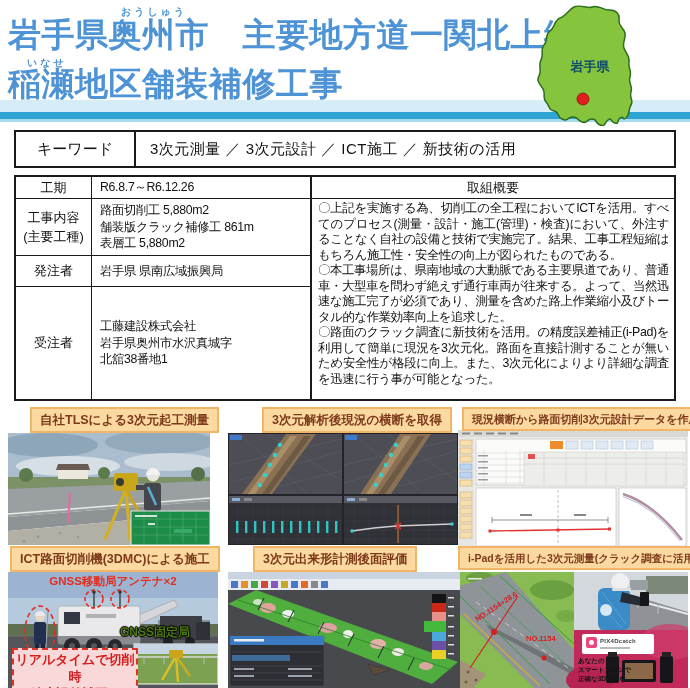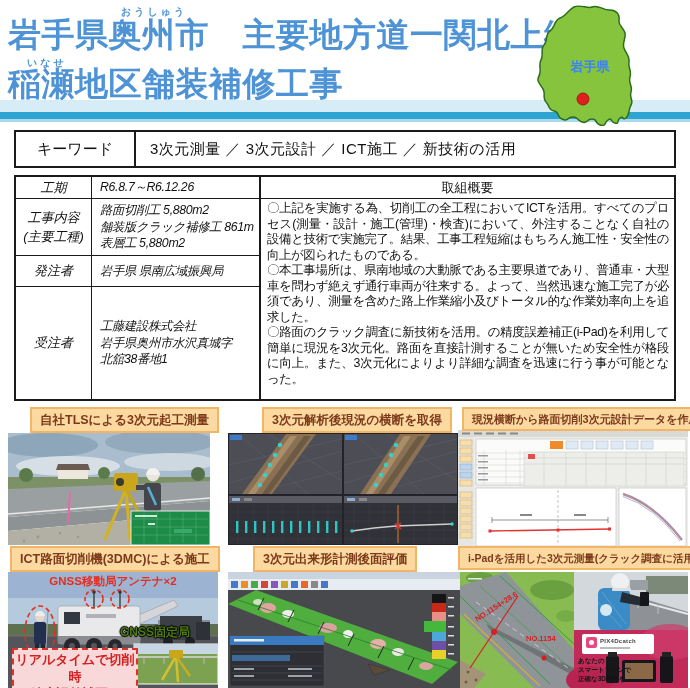--- a/index.html
+++ b/index.html
@@ -8,28 +8,28 @@
   
   .furi{position:absolute;color:#4d93d6;font-weight:bold;font-size:10px;letter-spacing:3px;}
   .furi1{left:121px;top:5px;}
   .furi2{left:27px;top:56px;}
   .title{position:absolute;color:#4d93d6;font-weight:800;font-size:33px;letter-spacing:0.5px;line-height:1.1;white-space:nowrap;}
   .title1{left:8px;top:17px;}
   .title2{left:8px;top:66px;}
   .band{position:absolute;left:0;top:100px;width:690px;height:22px;z-index:1;
         background:linear-gradient(180deg,#d6edf8 0px,#d6edf8 12px,#2da4d2 12px,#2da4d2 19px,#a8d9ec 19px,#a8d9ec 22px);}
   .map{position:absolute;left:528px;top:2px;width:124px;height:124px;z-index:2;}
-  .map-label{position:absolute;left:30px;top:56px;width:64px;text-align:center;font-size:13px;font-weight:bold;color:#3b82f6;}
+  .map-label{position:absolute;left:30px;top:56px;width:64px;text-align:center;font-size:13px;font-weight:bold;color:#0c4a6e;}
   
   .kw{position:absolute;left:14px;top:130px;width:662px;height:38px;border:2px solid #1a1a1a;display:flex;box-sizing:border-box;background:#fff;}
   .kw-label{width:118px;border-right:2px solid #1a1a1a;display:flex;align-items:center;justify-content:center;font-size:15px;}
   .kw-value{flex:1;display:flex;align-items:center;padding-left:14px;font-size:15px;letter-spacing:0.5px;}
   
   .mt{position:absolute;left:14px;top:175px;width:662px;height:226px;border:2px solid #1a1a1a;display:flex;box-sizing:border-box;background:#fff;}
-  .mt-left{width:245px;display:flex;flex-direction:column;border-right:2px solid #1a1a1a;box-sizing:border-box;font-style:italic;}
+  .mt-left{width:296px;display:flex;flex-direction:column;border-right:2px solid #1a1a1a;box-sizing:border-box;}
   .mt-row{display:flex;border-bottom:1.5px solid #1a1a1a;box-sizing:border-box;}
   .r1{height:22px;} .r2{height:57px;} .r3{height:31px;} .r4{flex:1;border-bottom:none;}
   .mt-label{width:76px;border-right:1.5px solid #1a1a1a;display:flex;flex-direction:column;align-items:center;justify-content:center;font-size:13px;box-sizing:border-box;}
   .mt-sub{font-size:13px;margin-top:1px;}
   .mt-value{flex:1;padding-left:8px;font-size:12.3px;display:flex;flex-direction:column;justify-content:center;letter-spacing:-0.3px;}
   .preline{white-space:pre-line;line-height:1.35;}
   .mt-right{flex:1;display:flex;flex-direction:column;}
   .mt-right-header{height:22px;border-bottom:1.5px solid #1a1a1a;display:flex;align-items:center;justify-content:center;font-size:13px;box-sizing:border-box;}
   .mt-right-body{flex:1;padding:2px 5px 0 6px;font-size:12.4px;line-height:15.5px;letter-spacing:-0.4px;}
   .para{text-align:justify;}

